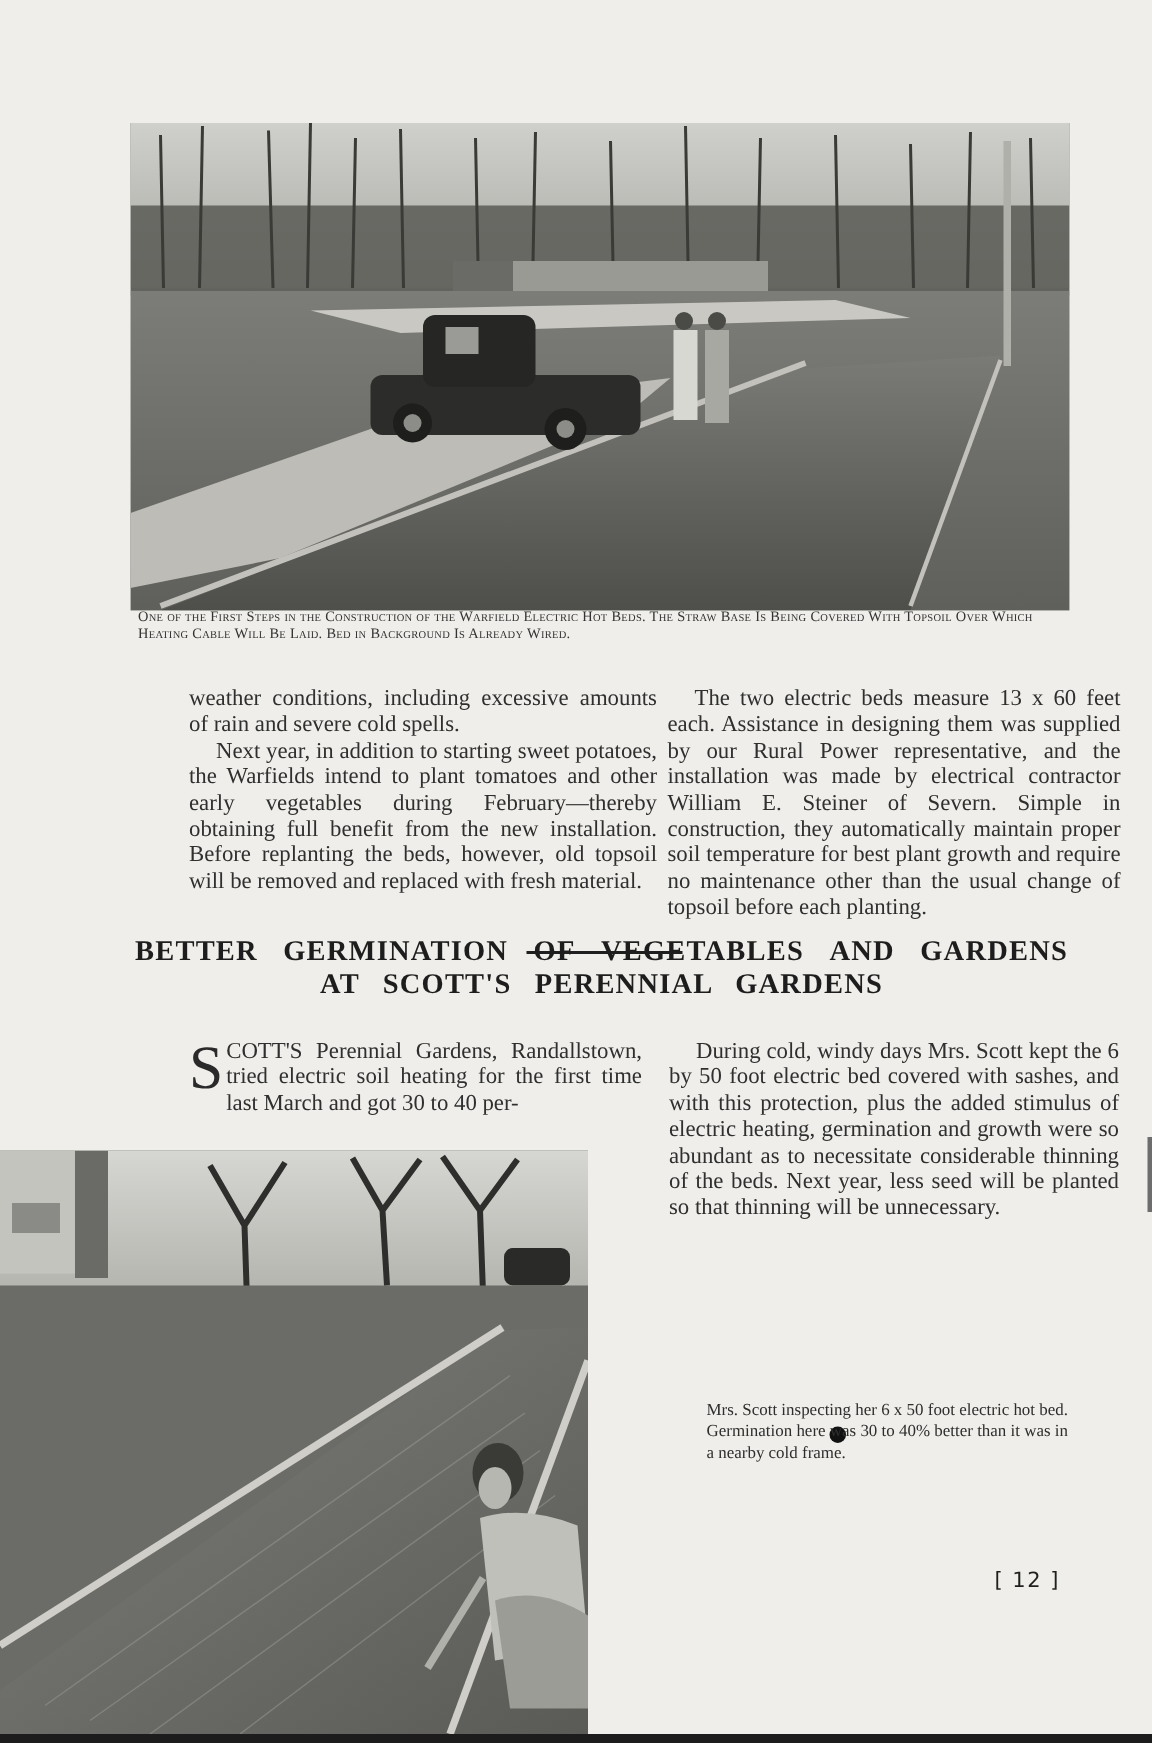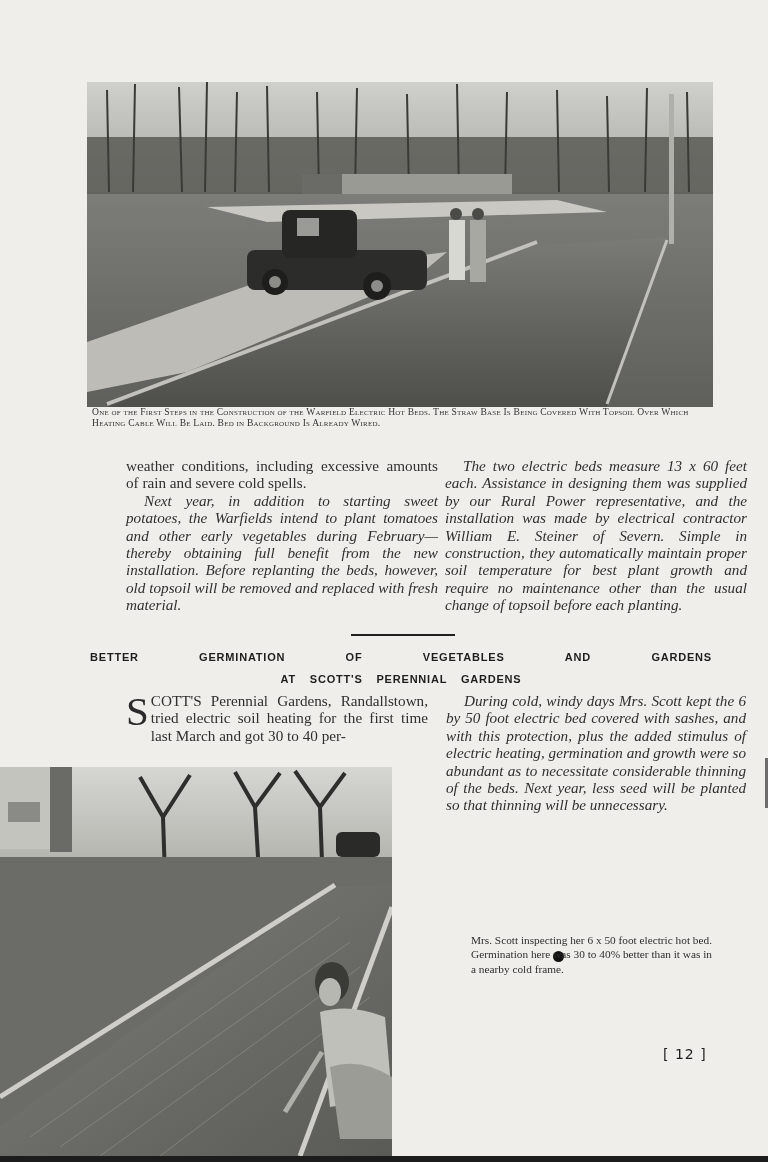--- a/index.html
+++ b/index.html
@@ -25,31 +25,31 @@
 
     .caption1 {
       position: absolute; left: 92px; top: 407px; width: 616px;
       text-align: left; font-size: 9.6px; line-height: 10.5px;
       font-variant: small-caps; letter-spacing: 0.2px; color: #333;
     }
 
     
     .col { position: absolute; font-size: 15.2px; line-height: 17.4px; text-align: justify; color: #2f2f2f; margin-left: 36px; }
     .col p { margin: 0; }
-    .col p.indent { text-indent: 18px; font-style: italic; }
+    .col p.indent { text-indent: 18px; }
     .col-a { left: 90px; top: 457px; width: 312px; }
     .col-b { left: 409px; top: 457px; width: 302px; }
 
     .rule {
       position: absolute; left: 351px; top: 634px; width: 104px; height: 2px; background: #1f1f1f;
     }
     .headline {
-      position: absolute; left: 90px; top: 646px; width: 622px;
-      font-family: Liberation Sans, sans-serif; font-weight: bold;
-      font-size: 11px; line-height: 22px; color: #1d1d1d; letter-spacing: 0.8px;
+      position: absolute; left: 90px; top: 624px; width: 622px;
+      font-family: Liberation Serif, serif; font-weight: bold;
+      font-size: 19px; line-height: 22px; color: #1d1d1d; letter-spacing: 0.8px;
     }
     .headline .l1 { display: flex; justify-content: space-between; }
     .headline .l2 { text-align: center; word-spacing: 10px; }
 
     .col-c { left: 90px; top: 692px; width: 302px; }
     .dropcap {
       float: left; font-size: 41px; line-height: 34px; margin: 2px 2px 0 0; color: #2a2a2a;
     }
     .col-d { left: 410px; top: 692px; width: 300px; }
 

